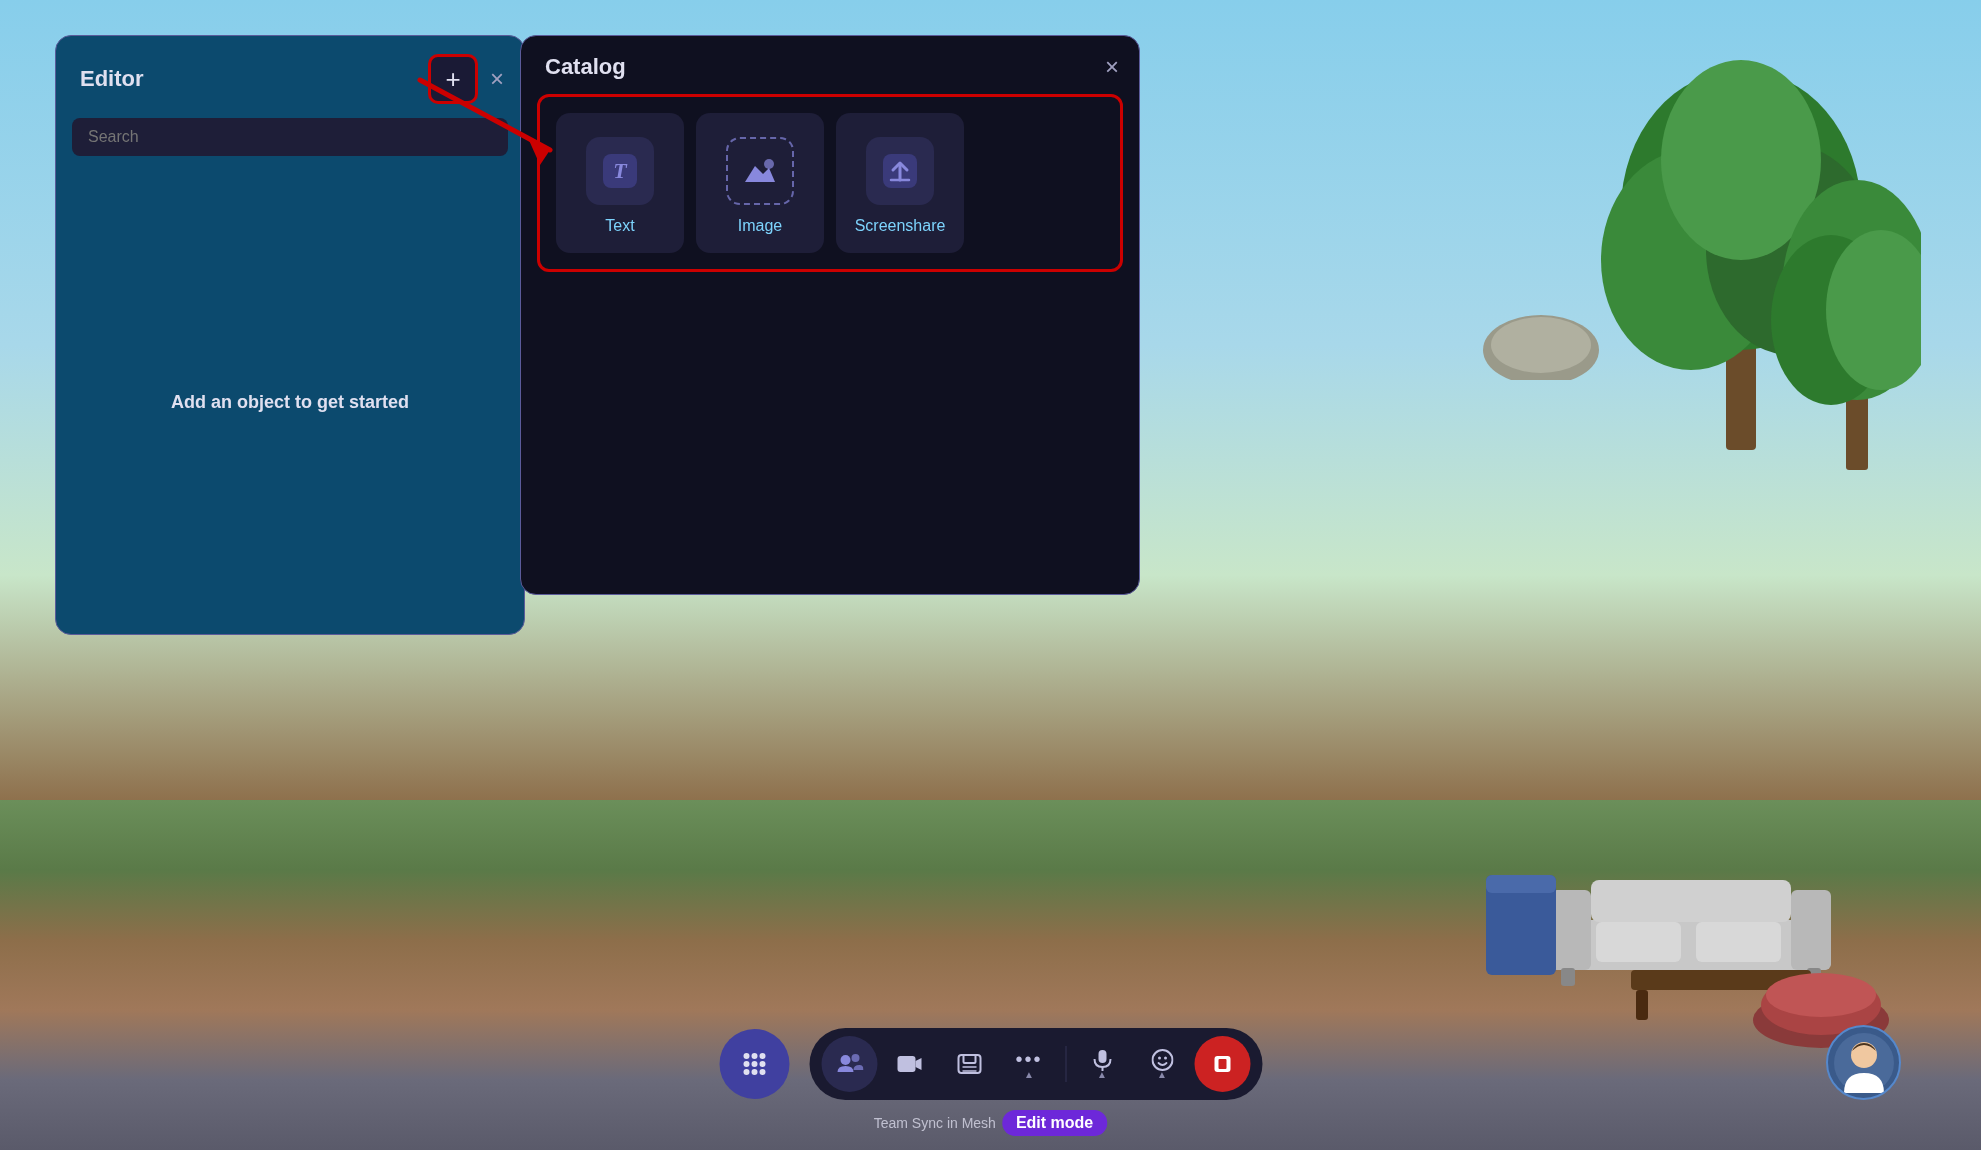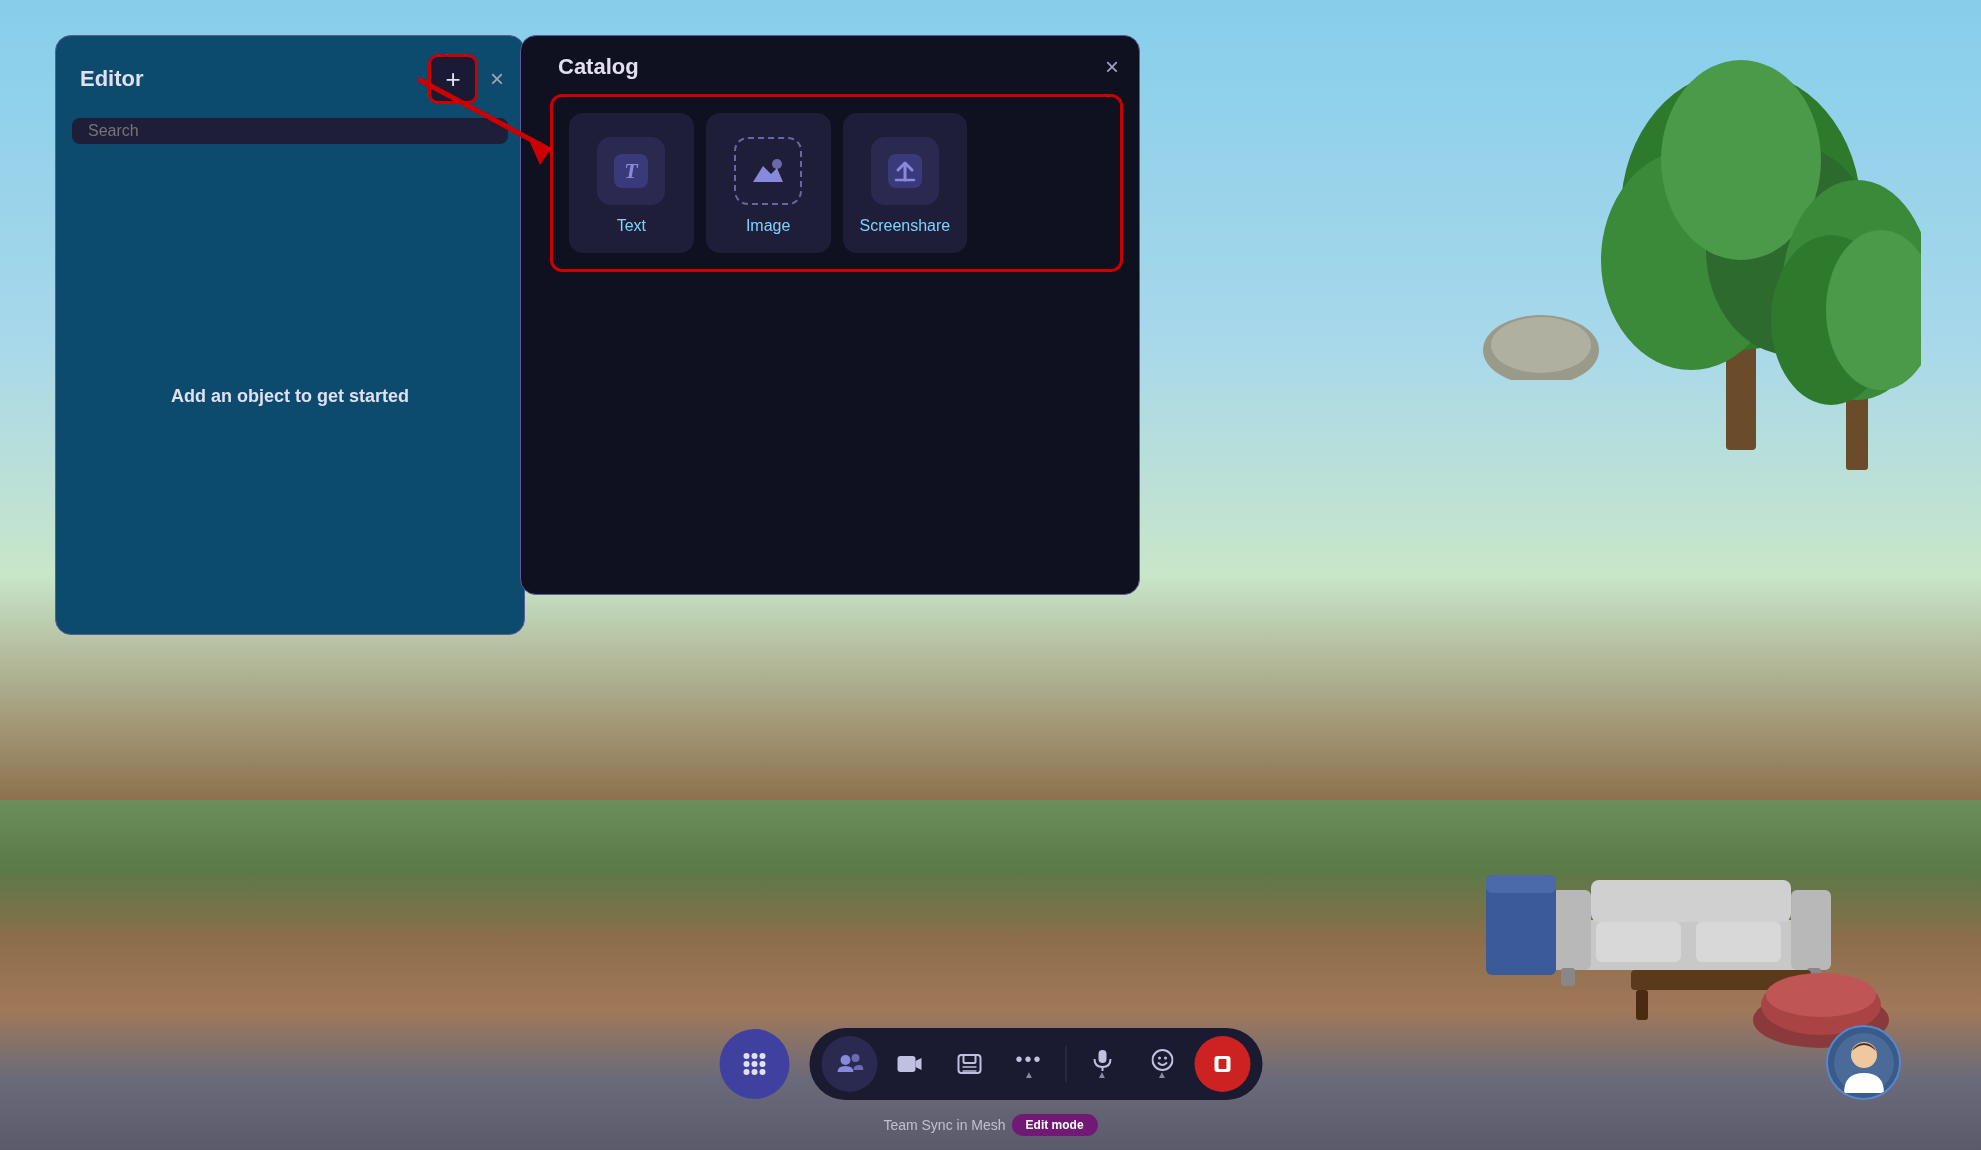--- a/index.html
+++ b/index.html
@@ -86,21 +86,21 @@
       color: #a0a0c0;
       font-size: 24px;
       cursor: pointer;
       line-height: 1;
     }
 
     .editor-search {
       margin: 0 16px 14px 16px;
       background: #1e1e38;
       border-radius: 8px;
-      padding: 4px 16px;
+      padding: 10px 16px;
       color: #8888aa;
       font-size: 16px;
       border: none;
       outline: none;
       width: calc(100% - 32px);
     }
 
     .editor-body {
       flex: 1;
       display: flex;
@@ -122,21 +122,20 @@
       left: 520px;
       top: 35px;
       width: 620px;
       height: 560px;
       background: #0f1020;
       border-radius: 16px;
       border: 1.5px solid #5b5b9a;
       z-index: 10;
       display: flex;
       flex-direction: column;
-      padding-left: 13px;
     }
 
     .catalog-header {
       display: flex;
       align-items: center;
       justify-content: space-between;
       padding: 18px 20px 14px 24px;
     }
 
     .catalog-title {
@@ -273,23 +272,23 @@
       gap: 6px;
       z-index: 20;
     }
 
     .status-text {
       color: #c0c0d0;
       font-size: 14px;
     }
 
     .edit-mode-badge {
-      background: #701a75;
+      background: #6d28d9;
       color: white;
-      font-size: 12px;
+      font-size: 16px;
       font-weight: 700;
       padding: 4px 14px;
       border-radius: 20px;
     }
 
     
     .user-avatar {
       position: absolute;
       right: 80px;
       bottom: 50px;

